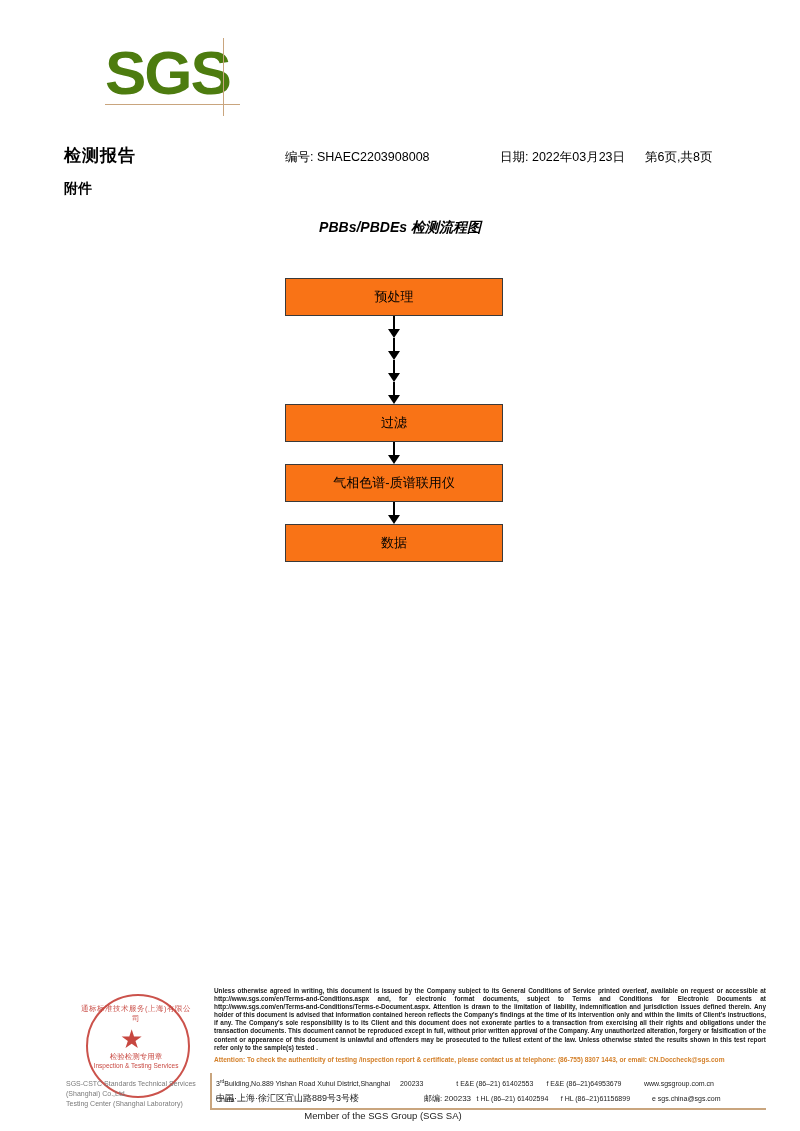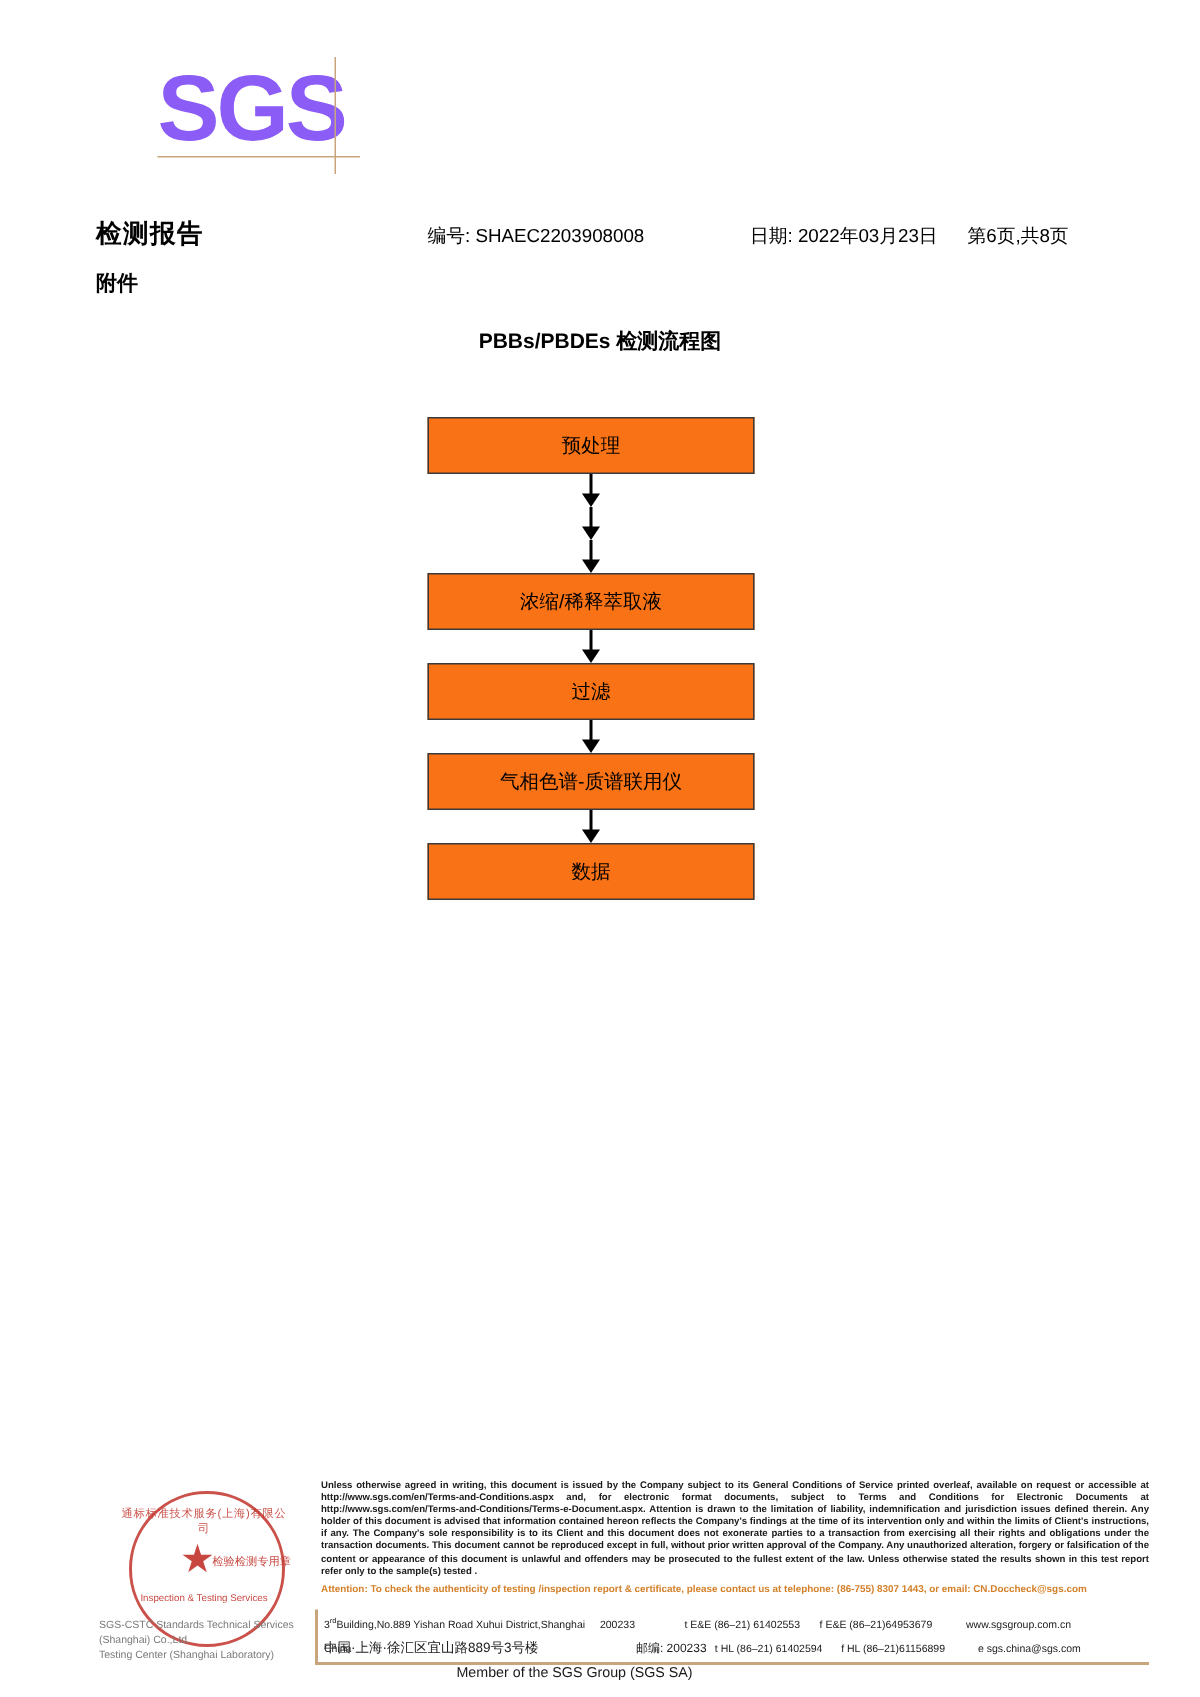--- a/index.html
+++ b/index.html
@@ -25,21 +25,21 @@
     height: 80px;
   }
   .logo-text {
     position: absolute;
     left: 0;
     top: 0;
     font-family: "Liberation Sans", "DejaVu Sans", sans-serif;
     font-weight: bold;
     font-size: 62px;
     letter-spacing: -2px;
-    color: #8b5cf6;
+    color: #4d7c0f;
     line-height: 70px;
   }
   .logo-vline {
     position: absolute;
     left: 118px;
     top: 0px;
     width: 1px;
     height: 78px;
     background: #c9a57e;
   }
@@ -89,20 +89,21 @@
 
   
   .flow-title {
     position: absolute;
     left: 0;
     top: 219px;
     width: 800px;
     text-align: center;
     font-size: 14px;
     font-weight: bold;
+    font-style: italic;
   }
   .flow-wrap {
     position: absolute;
     left: 285px;
     top: 278px;
     width: 218px;
   }
   .flow-box {
     box-sizing: border-box;
     width: 218px;
@@ -160,23 +161,23 @@
     left: 42px;
     top: 36px;
     font-size: 26px;
     color: #c2342c;
     line-height: 26px;
     opacity: 0.9;
   }
   .stamp-cn {
     position: absolute;
     left: 0px;
-    top: 46px;
+    top: 62px;
     width: 116px;
-    text-align: right;
+    text-align: center;
     font-size: 7.5px;
     color: #c2342c;
     opacity: 0.9;
   }
   .stamp-en {
     position: absolute;
     left: 0px;
     top: 72px;
     width: 116px;
     text-align: center;
@@ -307,23 +308,20 @@
   <div class="flow-arrow">
     <div class="shaft"></div>
     <div class="head"></div>
   </div>
 
   <div class="flow-arrow">
     <div class="shaft"></div>
     <div class="head"></div>
   </div>
 
-  <div class="flow-box">
-    <span>浓缩/稀释萃取液</span>
-  </div>
   <div class="flow-arrow">
     <div class="shaft"></div>
     <div class="head"></div>
   </div>
 
   <div class="flow-box">
     <span>过滤</span>
   </div>
   <div class="flow-arrow">
     <div class="shaft"></div>

